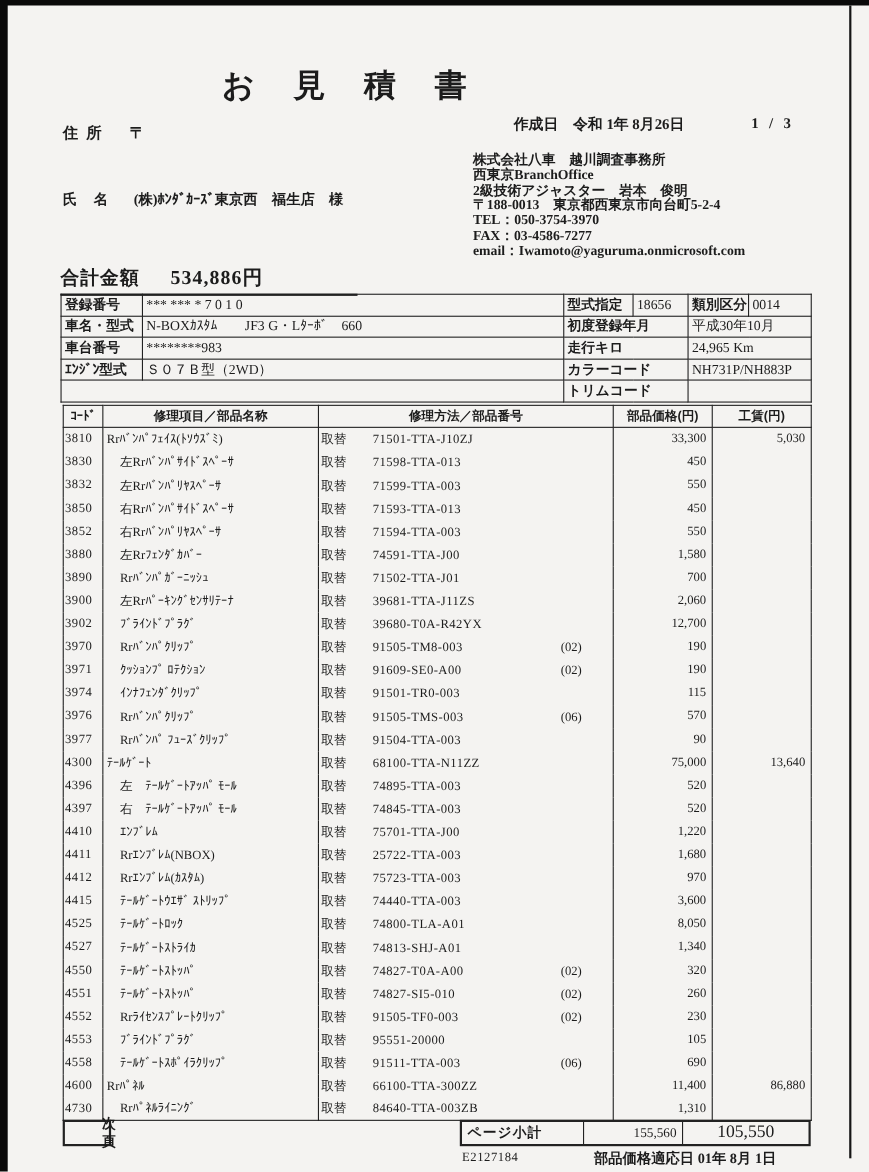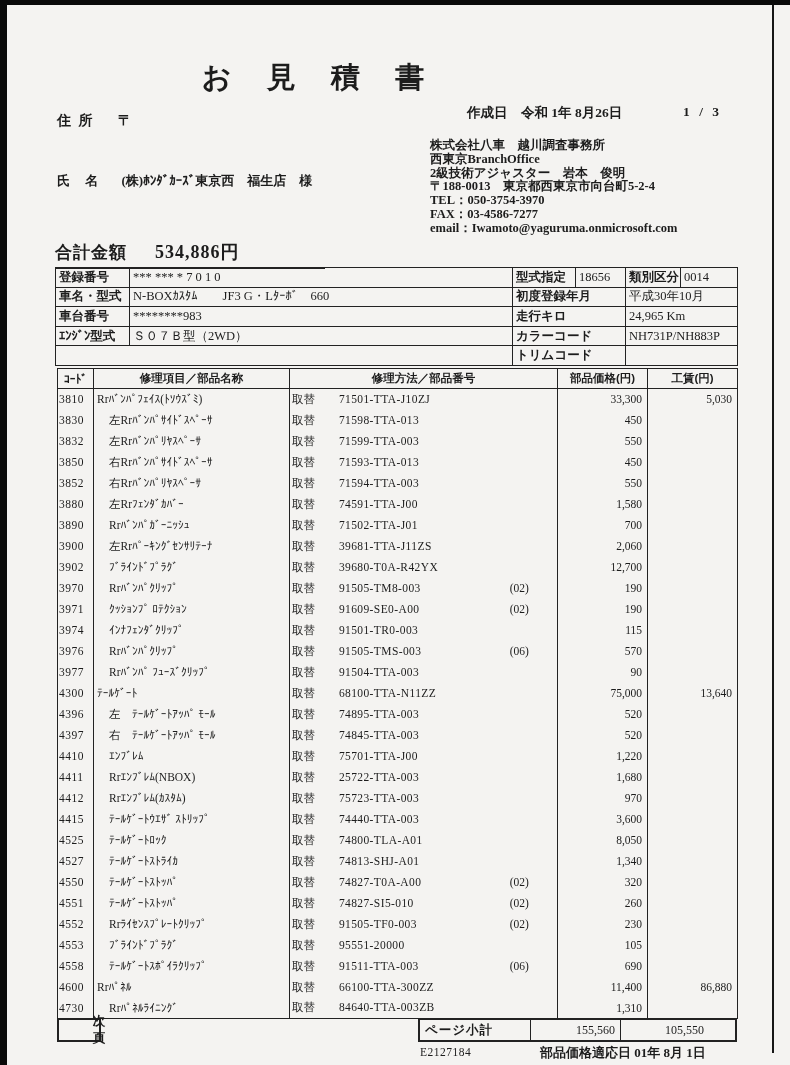--- a/index.html
+++ b/index.html
@@ -55,21 +55,21 @@
   .mp-part { display:inline-block; width:168px; letter-spacing:0.4px; }
   .mp-suffix { display:inline-block; }
 
   
   .next-box { left:57px; top:1018px; width:40px; height:24px; border:2px solid #222; font-size:12.5px; font-weight:bold;
     display:flex; align-items:center; justify-content:center; font-family:"Liberation Sans","DejaVu Sans",sans-serif;padding-left:40px; }
   .subtotal { left:418px; top:1018px; width:319px; height:24px; display:flex; border:2px solid #222; }
   .subtotal .st-lbl { width:111px; border-right:1.5px solid #222; font-family:Liberation Serif, serif;
     font-weight:bold; font-size:12.5px; display:flex; align-items:center; padding-left:5px; letter-spacing:1px; }
   .subtotal .st-price { width:90px; border-right:1.5px solid #222; font-size:12px; display:flex; align-items:center; justify-content:flex-end; padding-right:5px; }
-  .subtotal .st-labor { width:88px; font-size:12px; display:flex; align-items:center; justify-content:flex-end; padding-right:5px; }
+  .subtotal .st-labor { width:88px; font-size:16px; display:flex; align-items:center; justify-content:flex-end; padding-right:5px; }
   .doc-num { left:420px; top:1046px; font-size:11.5px; letter-spacing:0.5px; }
   .price-date { left:540px; top:1044px; font-size:13px; font-weight:bold; }
 </style>
 </head>
 <body>
 
 <div class="scan-bar-left"></div>
 <div class="scan-bar-top"></div>
 <div class="scan-line-right"></div>
 

